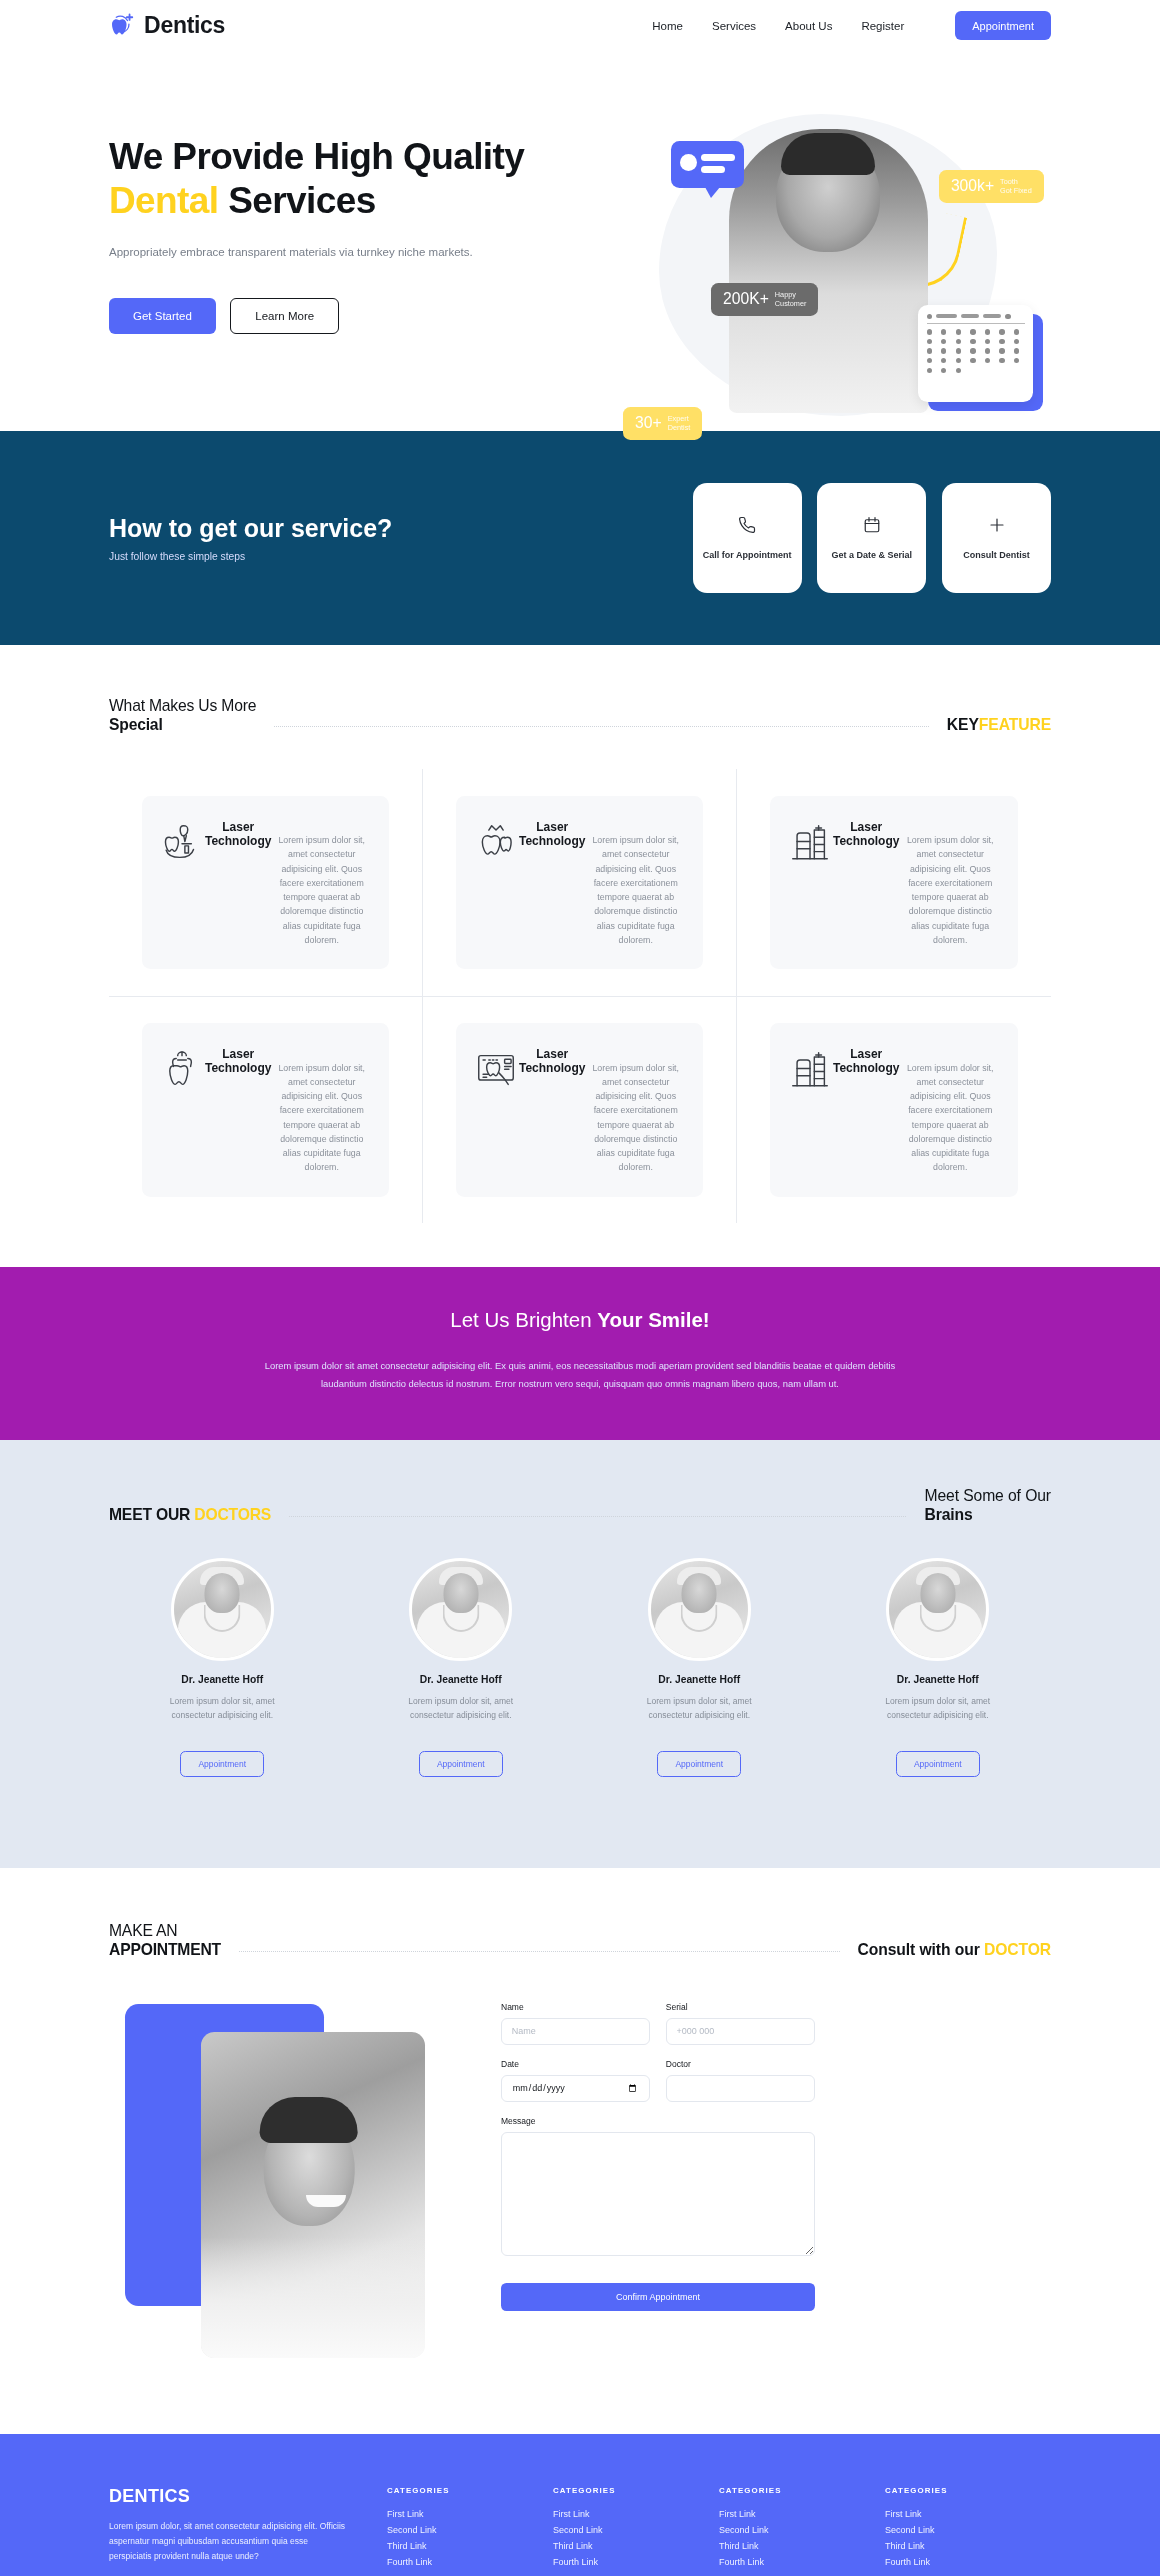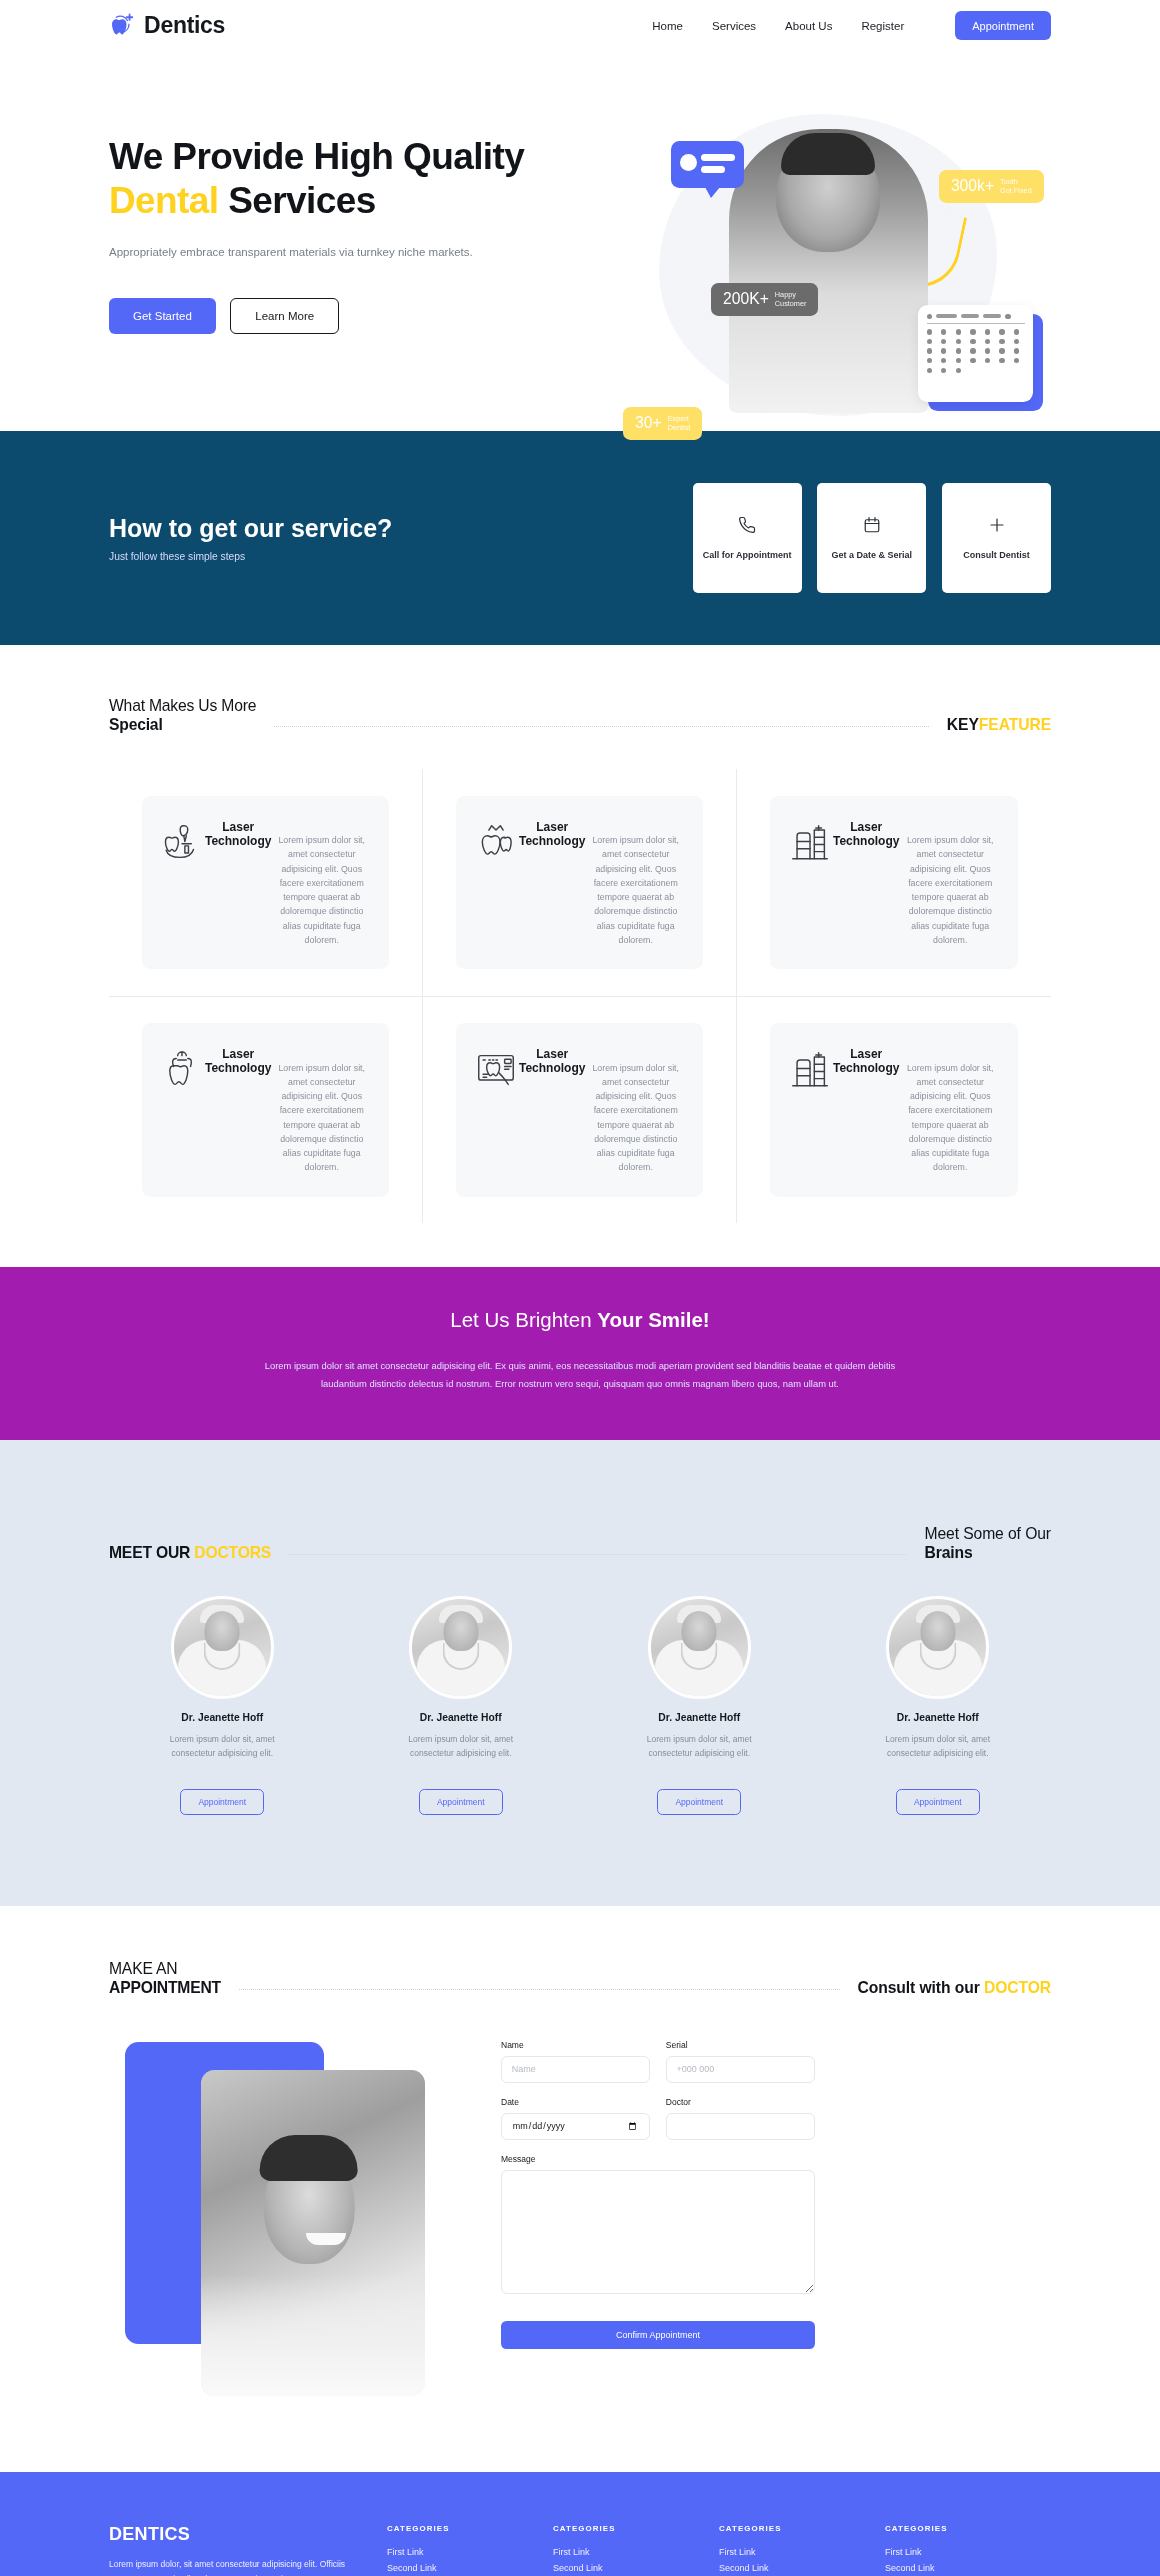--- a/index.html
+++ b/index.html
@@ -118,37 +118,37 @@
 
   
   .howto {
     background: #0c4a6e; padding: 52px 109px; display: flex;
     align-items: center; justify-content: space-between;
   }
   .howto-title { color: #fff; font-size: 25px; font-weight: 700; }
   .howto-sub { color: #d7dcfd; font-size: 10.3px; margin-top: 8.5px; }
   .howto-cards { display: flex; gap: 15.7px; }
   .howto-card {
-    width: 109px; height: 110px; background: #fff; border-radius: 5px;
+    width: 109px; height: 110px; background: #fff; border-radius: 14px;
     display: flex; flex-direction: column; align-items: center; justify-content: center; gap: 14px;
   }
   .howto-icon { color: #2b2f36; }
   .howto-lbl { font-size: 9px; font-weight: 700; color: #2b2f36; white-space: nowrap; }
 
   
   .sec-head {
     display: flex; align-items: flex-end; justify-content: space-between;
     padding: 0 109px; margin-top: 52px;
   }
   .sec-head-l .line-sm { font-size: 15.7px; font-weight: 400; letter-spacing: -0.2px; }
   .sec-head-l .line-lg { font-size: 15.7px; font-weight: 800; letter-spacing: -0.2px; margin-top: 1.2px;}
   .sec-head-mid { flex: 1; border-bottom: 0.6px dotted #cfd4db; margin: 0 18px 7.3px 18px; height: 0.6px; }
   .sec-head-r { font-size: 15.7px; font-weight: 800; letter-spacing: -0.1px; white-space: nowrap; }
   .sec-head-r .accent { color: #ffd21f; }
-  .sec-head-r .line-sm { font-size: 15.7px; font-weight: 400; display:block;margin-top:38px; }
+  .sec-head-r .line-sm { font-size: 15.7px; font-weight: 400; display:block; }
   .sec-head-r .line-lg { font-size: 15.7px; font-weight: 800; display:block; margin-top:1.2px; }
 
   
   .features { padding: 0 109px; margin-top: 35px; }
   .feat-row { display: grid; grid-template-columns: repeat(3, 1fr); }
   .feat-cell { padding: 26.6px 33px; }
   .feat-row.top .feat-cell { border-bottom: 0.6px solid #e7eaef; }
   .feat-cell:nth-child(1), .feat-cell:nth-child(2) { border-right: 0.6px solid #e7eaef; }
   .feat-card {
     background: #f7f8fa; border-radius: 8.5px; padding: 24px 17px 22px 17px;

